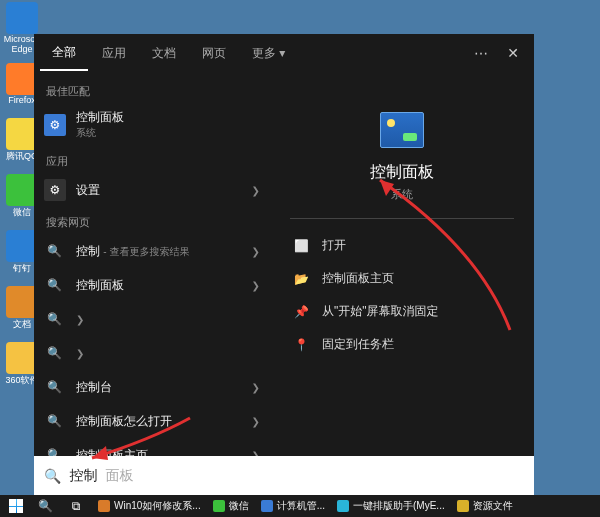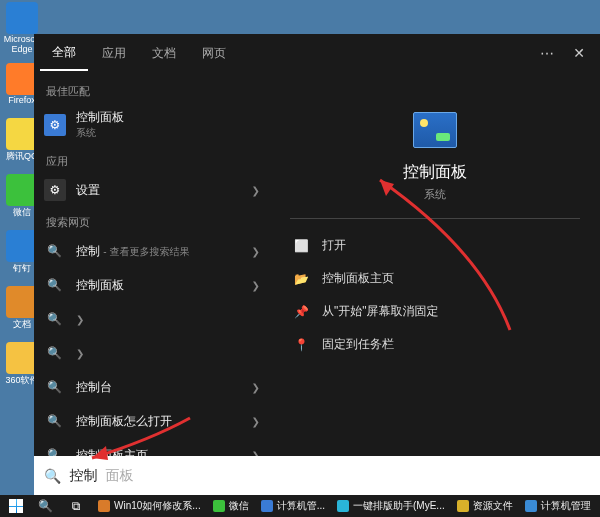--- a/index.html
+++ b/index.html
@@ -4,21 +4,21 @@
 <style>
 * { margin:0; padding:0; box-sizing:border-box; font-family:"Microsoft YaHei","Segoe UI",sans-serif; }
 body { width:600px; height:517px; overflow:hidden; background:#4a7ba6; position:relative; }
 
 
 .desktop { position:absolute; left:0; top:0; width:44px; height:495px; }
 .dicon { width:44px; height:56px; display:flex; flex-direction:column; align-items:center; justify-content:center; color:#fff; font-size:9px; text-align:center; padding:2px; }
 .dicon .ibox { width:32px; height:32px; border-radius:4px; display:flex; align-items:center; justify-content:center; font-size:18px; }
 
 
-.panel { position:absolute; left:34px; top:34px; width:566px; height:462px; background:#1a1a1a; color:#ccc; display:flex; flex-direction:column; }
+.panel { position:absolute; left:34px; top:34px; width:500px; height:462px; background:#1a1a1a; color:#ccc; display:flex; flex-direction:column; }
 .tabs { height:38px; display:flex; align-items:center; padding:0 6px; gap:2px; }
 .tab { padding:8px 12px; font-size:12px; color:#aaa; cursor:pointer; }
 .tab.active { color:#fff; border-bottom:2px solid #fff; }
 .spacer { flex:1; }
 .tabicon { width:30px; height:30px; display:flex; align-items:center; justify-content:center; color:#ccc; cursor:pointer; font-size:14px; }
 
 .body { flex:1; display:flex; overflow:hidden; }
 .left { width:236px; overflow-y:auto; overflow-x:hidden; padding:4px 0 4px 0; }
 .left::-webkit-scrollbar{width:6px;} .left::-webkit-scrollbar-thumb{background:#555;}
 .sect { font-size:11px; color:#999; padding:8px 12px 4px; }
@@ -89,20 +89,21 @@
       <div>360软件</div>
     </div>
   </div>
 
 <div class="panel">
   <div class="tabs">
     <div class="tab active">全部</div>
     <div class="tab">应用</div>
     <div class="tab">文档</div>
     <div class="tab">网页</div>
+    <div class="tab"><span>更多</span> ▾</div>
     <div class="spacer"></div>
     <div class="tabicon">⋯</div>
     <div class="tabicon">✕</div>
   </div>
 
   <div class="body">
     <div class="left">
       <div class="sect">最佳匹配</div>
       <div class="item best">
         <div class="ico">⚙</div>
@@ -225,18 +226,14 @@
         <span>计算机管...</span>
       </div>
       <div class="tbitem">
         <div style="width:12px;height:12px;background:#2ab5d9;border-radius:2px"></div>
         <span>一键排版助手(MyE...</span>
       </div>
       <div class="tbitem">
         <div style="width:12px;height:12px;background:#d9b12a;border-radius:2px"></div>
         <span>资源文件</span>
       </div>
-      <div class="tbitem">
-        <div style="width:12px;height:12px;background:#3a8bd5;border-radius:2px"></div>
-        <span>计算机管理</span>
-      </div>
     </div>
 </div>
 
 </body></html>

